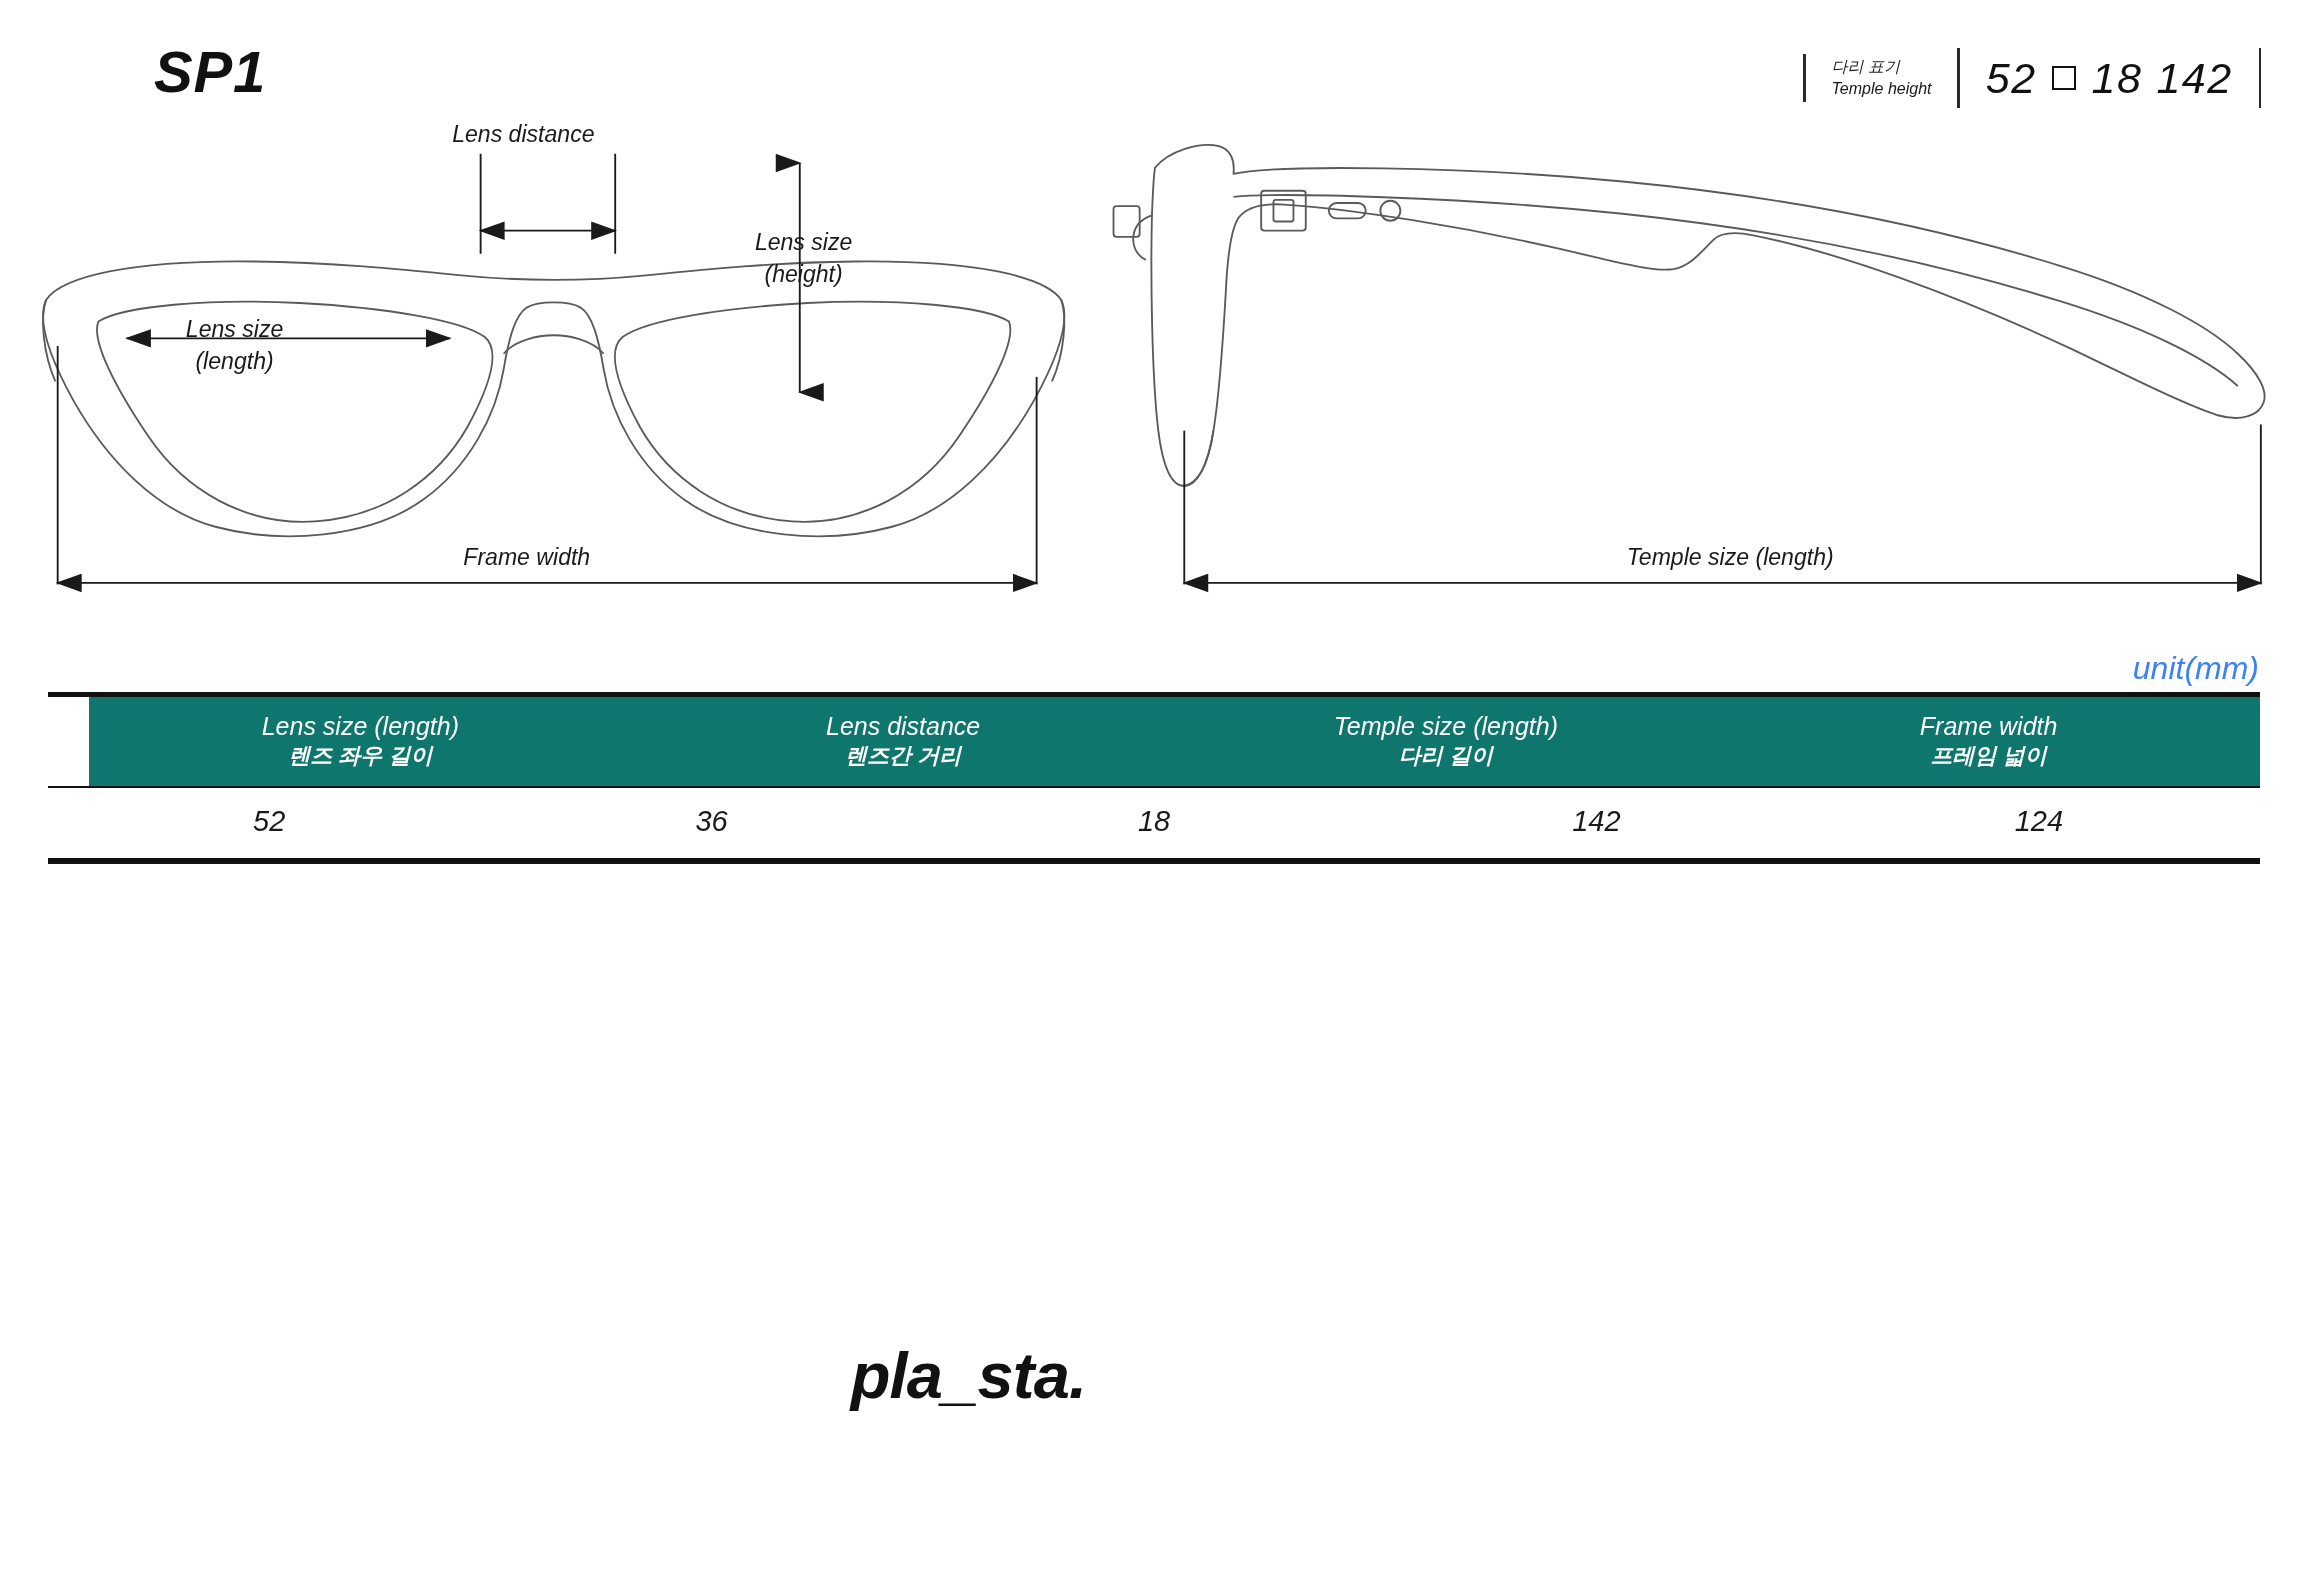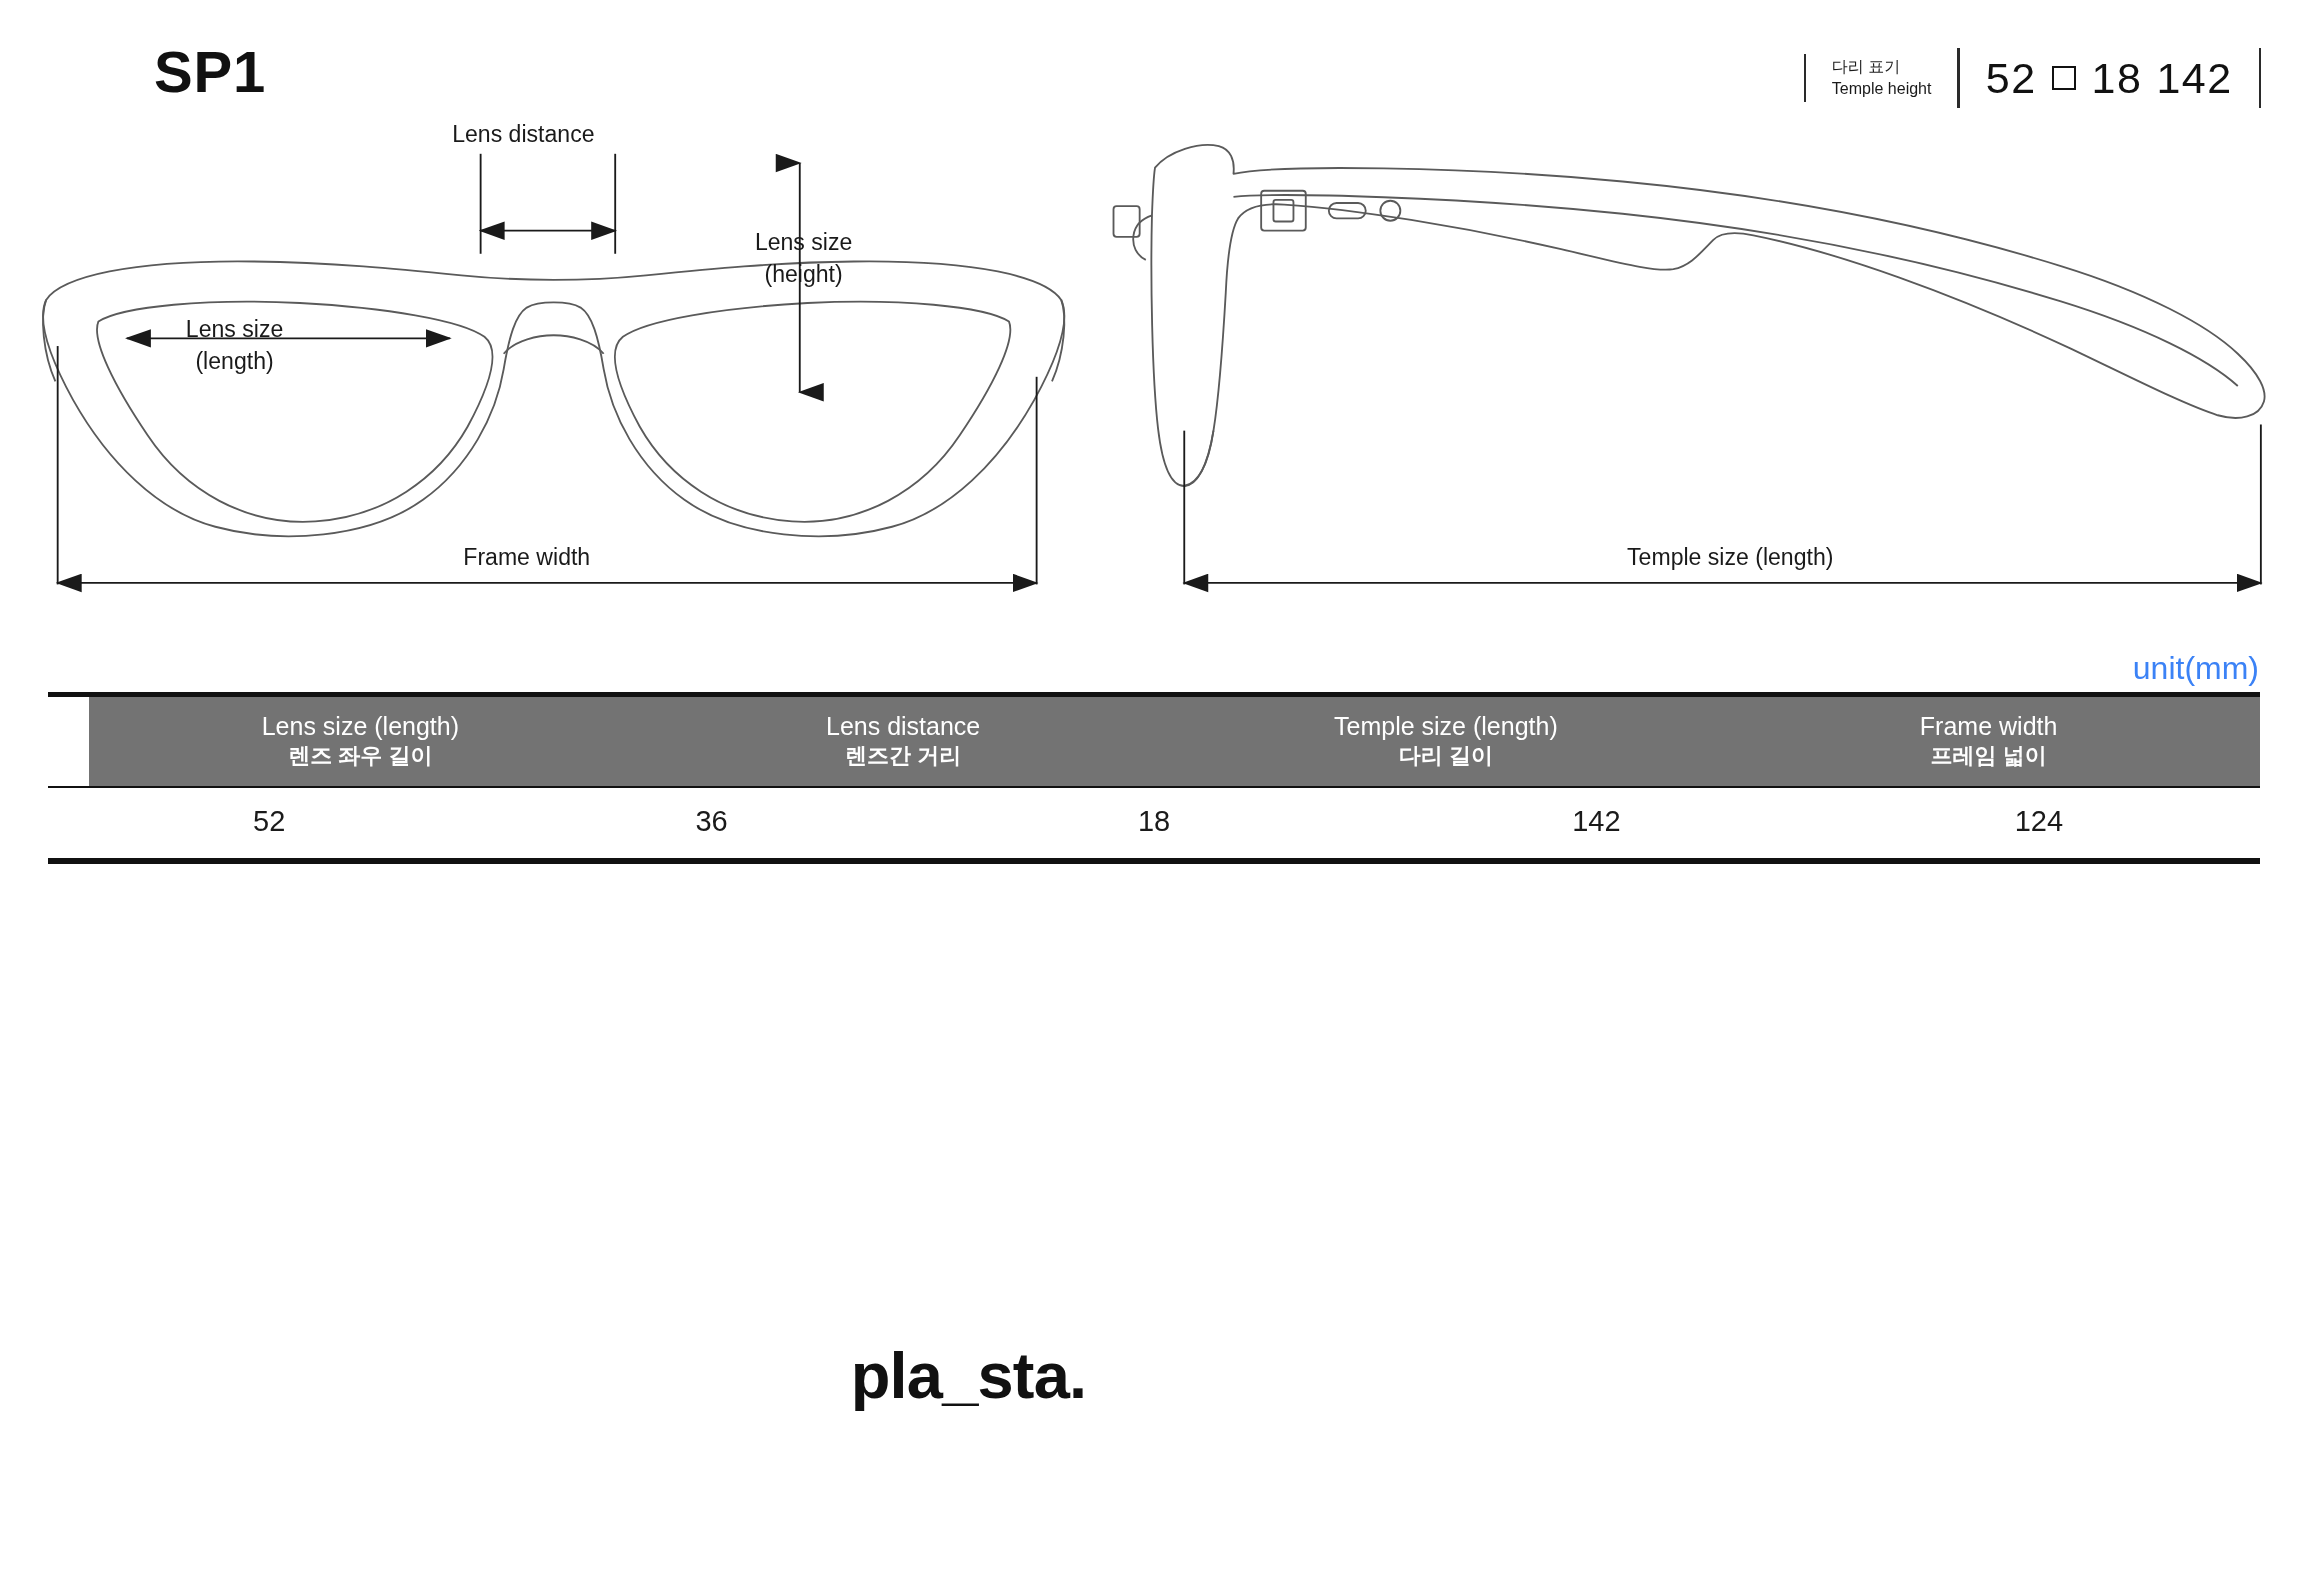--- a/index.html
+++ b/index.html
@@ -13,20 +13,21 @@
     font-family: "Liberation Sans", sans-serif;
     color: #1a1a1a;
     position: relative;
     overflow: hidden;
   }
 
   .page {
     position: relative;
     width: 2307px;
     height: 1590px;
+    font-style: italic;
   }
 
   
   .title {
     position: absolute;
     left: 154px;
     top: 38px;
     font-size: 58px;
     font-weight: bold;
     letter-spacing: 0.8px;
@@ -102,21 +103,21 @@
     background: #111;
     width: 100%;
   }
   .rule-thin {
     height: 2.3px;
     background: #111;
     width: 100%;
   }
   .header-row {
     display: flex;
-    background: #737373;
+    background: #0f766e;
     margin-left: 41px;
   }
   .header-cell {
     flex: 1 1 0;
     text-align: center;
     padding: 12.3px 4.6px 15.4px 4.6px;
     color: #ffffff;
     line-height: 1.3;
   }
   .hc-en { font-size: 25px; }

